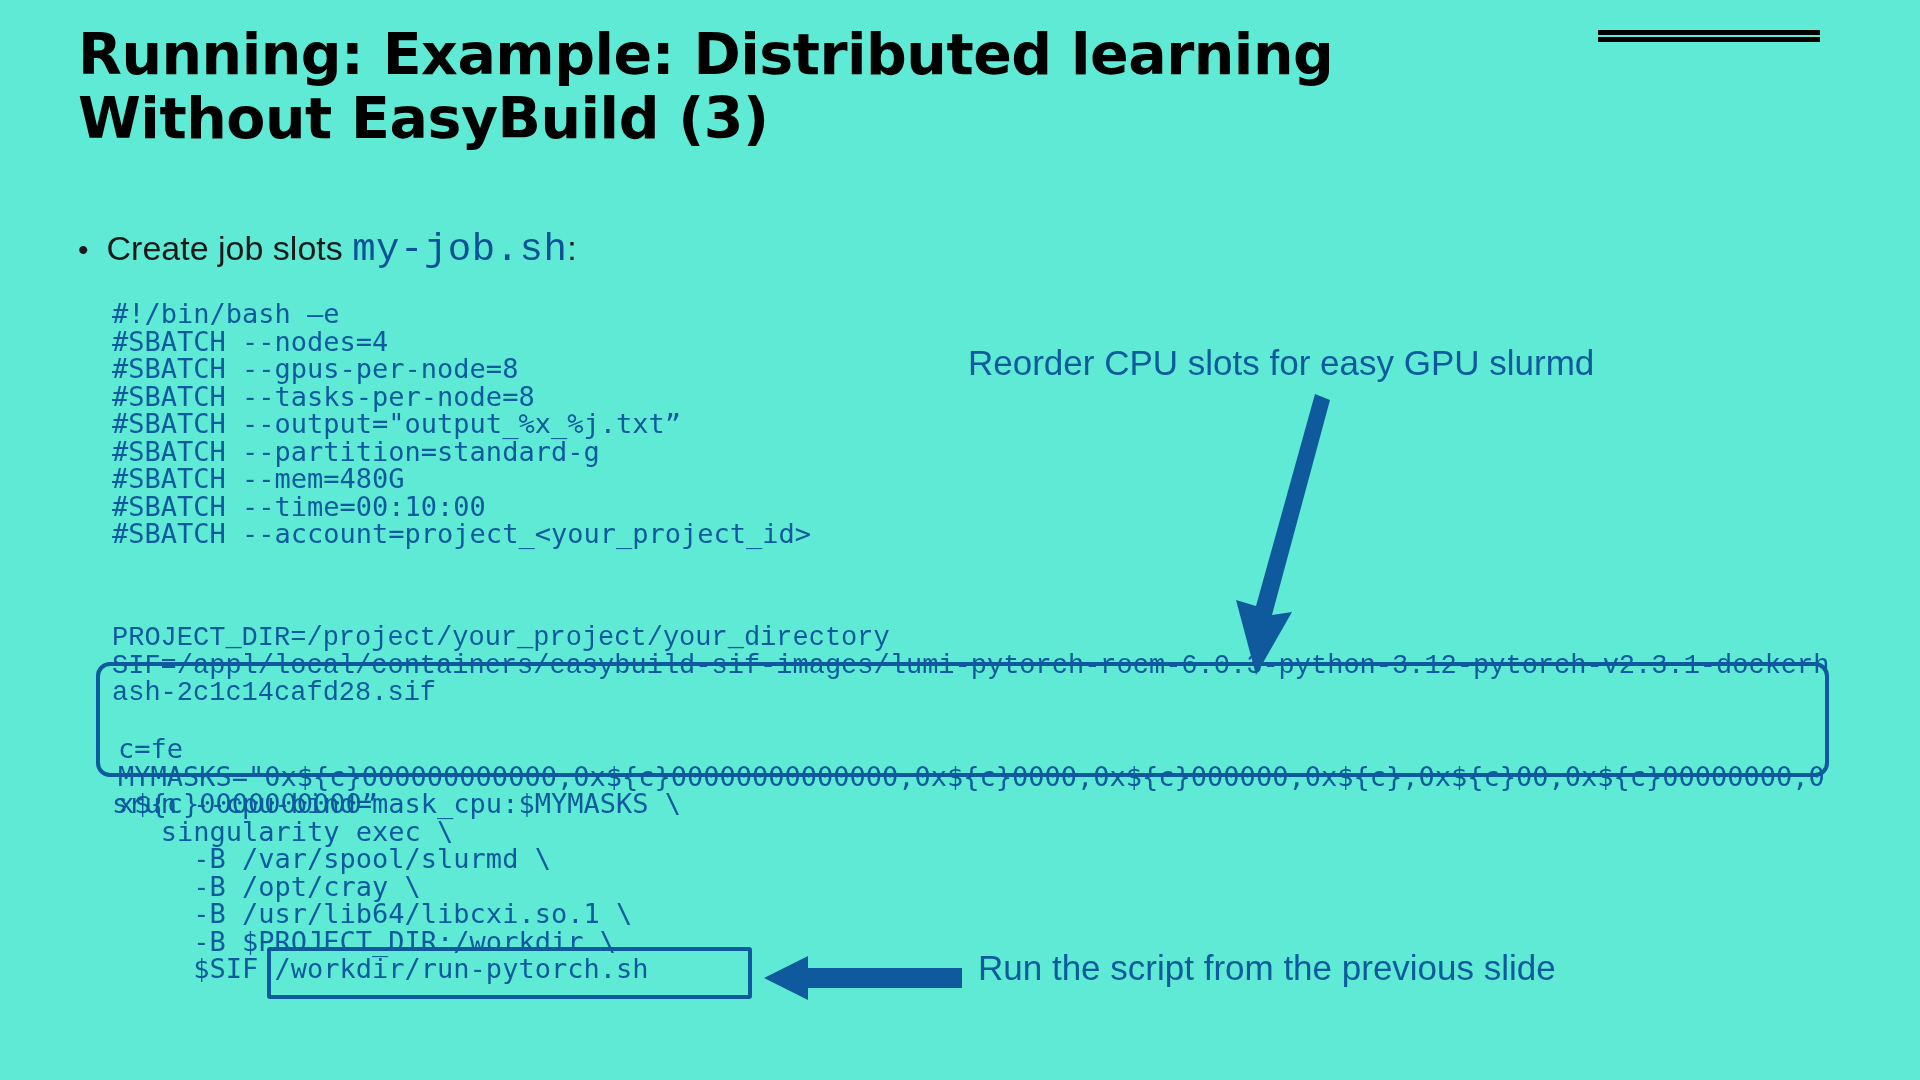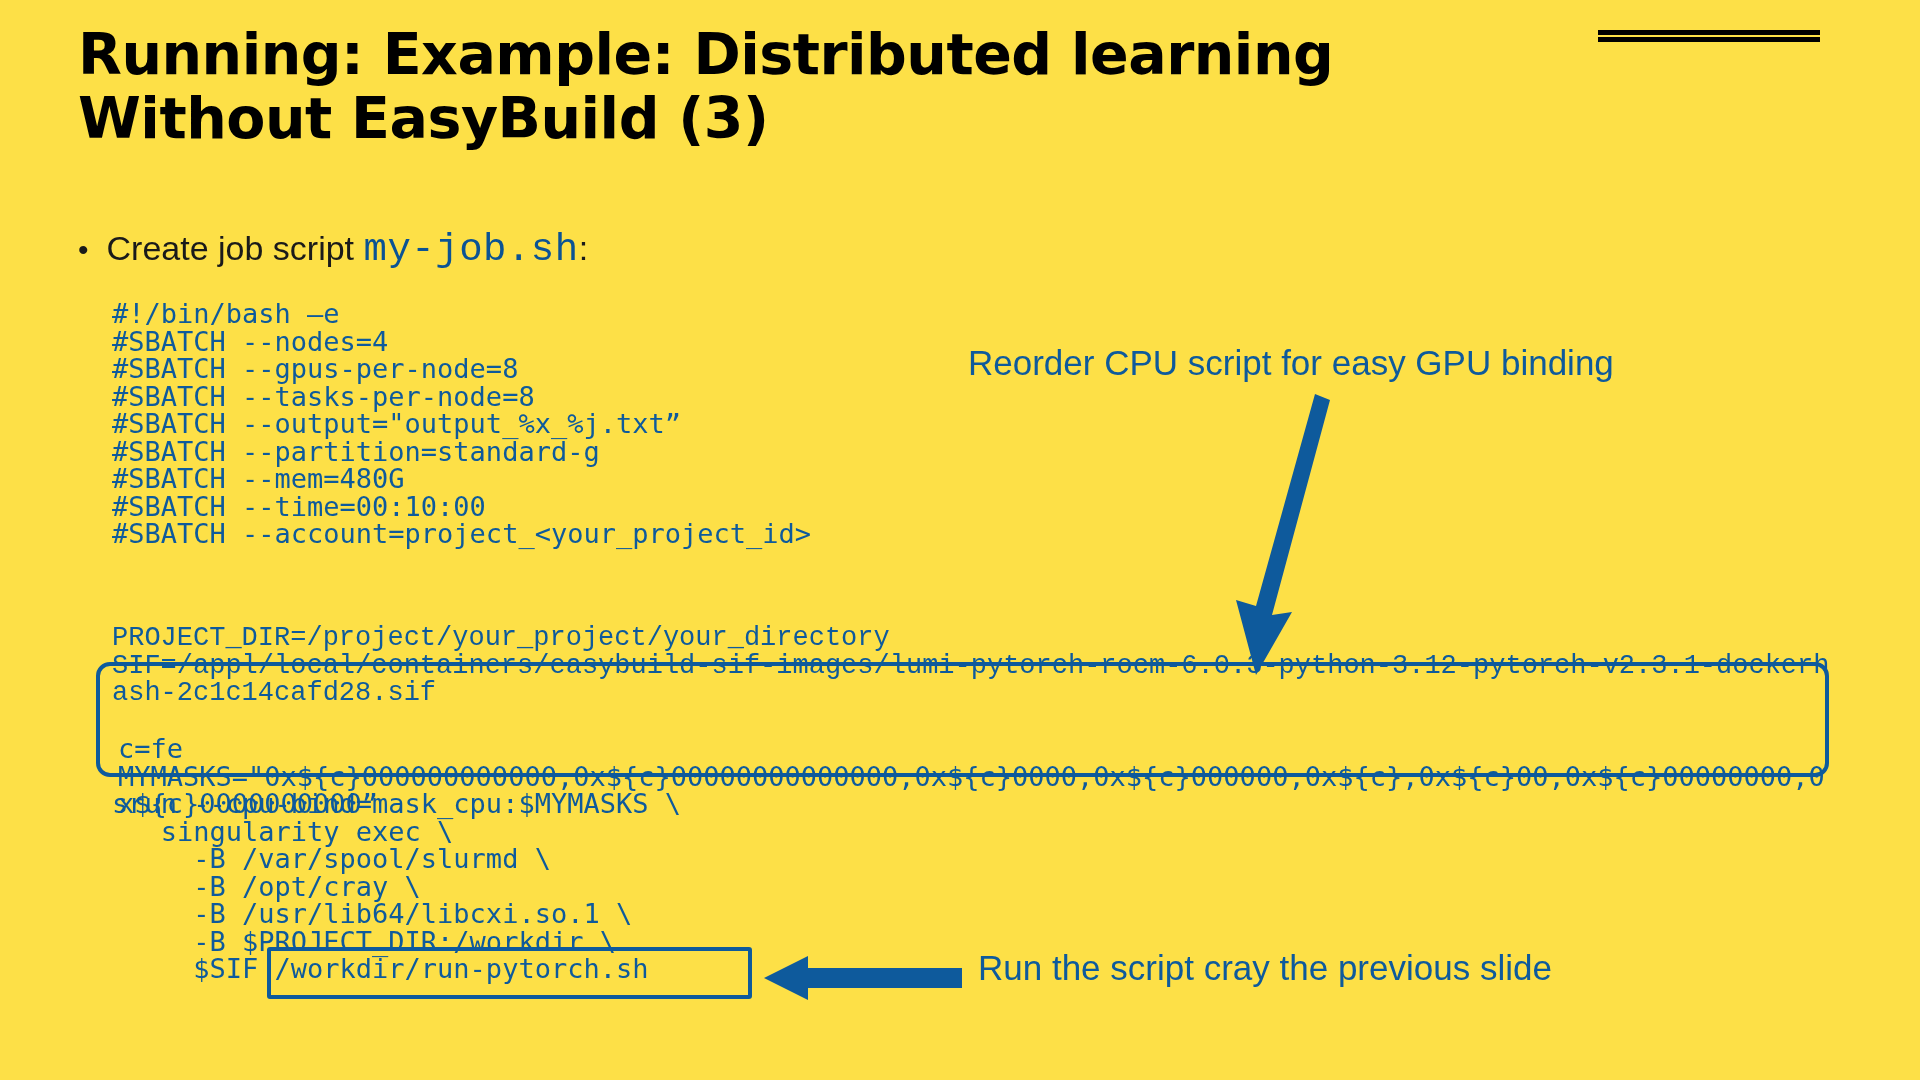--- a/index.html
+++ b/index.html
@@ -5,21 +5,21 @@
   * { box-sizing: border-box; margin: 0; padding: 0; }
   html, body {
     width: 1920px; height: 1080px;
     background: #ffffff;
     font-family: "Liberation Sans", sans-serif;
     overflow: hidden;
   }
   #slide {
     position: relative;
     width: 1920px; height: 1080px;
-    background: #fde047;
+    background: #5eead4;
   }
 
   
   #title {
     position: absolute;
     left: 78px; top: 22px;
     width: 1290px;
     font-family: "DejaVu Sans", sans-serif;
     font-weight: 700;
     font-size: 57px;
@@ -138,21 +138,21 @@
 Without EasyBuild (3)</div>
 
   <div id="logo">
     <div class="bar"></div>
     <div class="bar bottom"></div>
   </div>
 
   <div id="bullet-row">
     <span id="bullet-dot">•</span>
     <span id="bullet-text">
-      <span>Create job script </span><span class="code-inline">my-job.sh</span><span>:</span>
+      <span>Create job slots </span><span class="code-inline">my-job.sh</span><span>:</span>
     </span>
   </div>
 
   <div class="code" id="code-sbatch">#!/bin/bash –e
 #SBATCH --nodes=4
 #SBATCH --gpus-per-node=8
 #SBATCH --tasks-per-node=8
 #SBATCH --output="output_%x_%j.txt”
 #SBATCH --partition=standard-g
 #SBATCH --mem=480G
@@ -174,25 +174,25 @@
   <div class="code" id="code-srun">srun --cpu-bind=mask_cpu:$MYMASKS \
    singularity exec \
      -B /var/spool/slurmd \
      -B /opt/cray \
      -B /usr/lib64/libcxi.so.1 \
      -B $PROJECT_DIR:/workdir \
      $SIF /workdir/run-pytorch.sh</div>
 
   <div id="box-run"></div>
 
-  <div class="annot" id="annot-reorder">Reorder CPU script for easy GPU binding</div>
+  <div class="annot" id="annot-reorder">Reorder CPU slots for easy GPU slurmd</div>
 
   <svg class="arrow-svg" id="arrow-reorder" width="120" height="290" viewBox="0 0 120 290">
     <path d="M 85 4 L 100 10 L 42 225 L 62 222 L 26 285 L 6 210 L 26 216 Z" fill="#0e5a9c"></path>
   </svg>
 
-  <div class="annot" id="annot-run">Run the script cray the previous slide</div>
+  <div class="annot" id="annot-run">Run the script from the previous slide</div>
 
   <svg class="arrow-svg" id="arrow-run" width="200" height="46" viewBox="0 0 200 46">
     <path d="M 200 13 L 200 33 L 46 33 L 46 45 L 2 23 L 46 1 L 46 13 Z" fill="#0e5a9c"></path>
   </svg>
 
 </div>
 
 </body></html>

